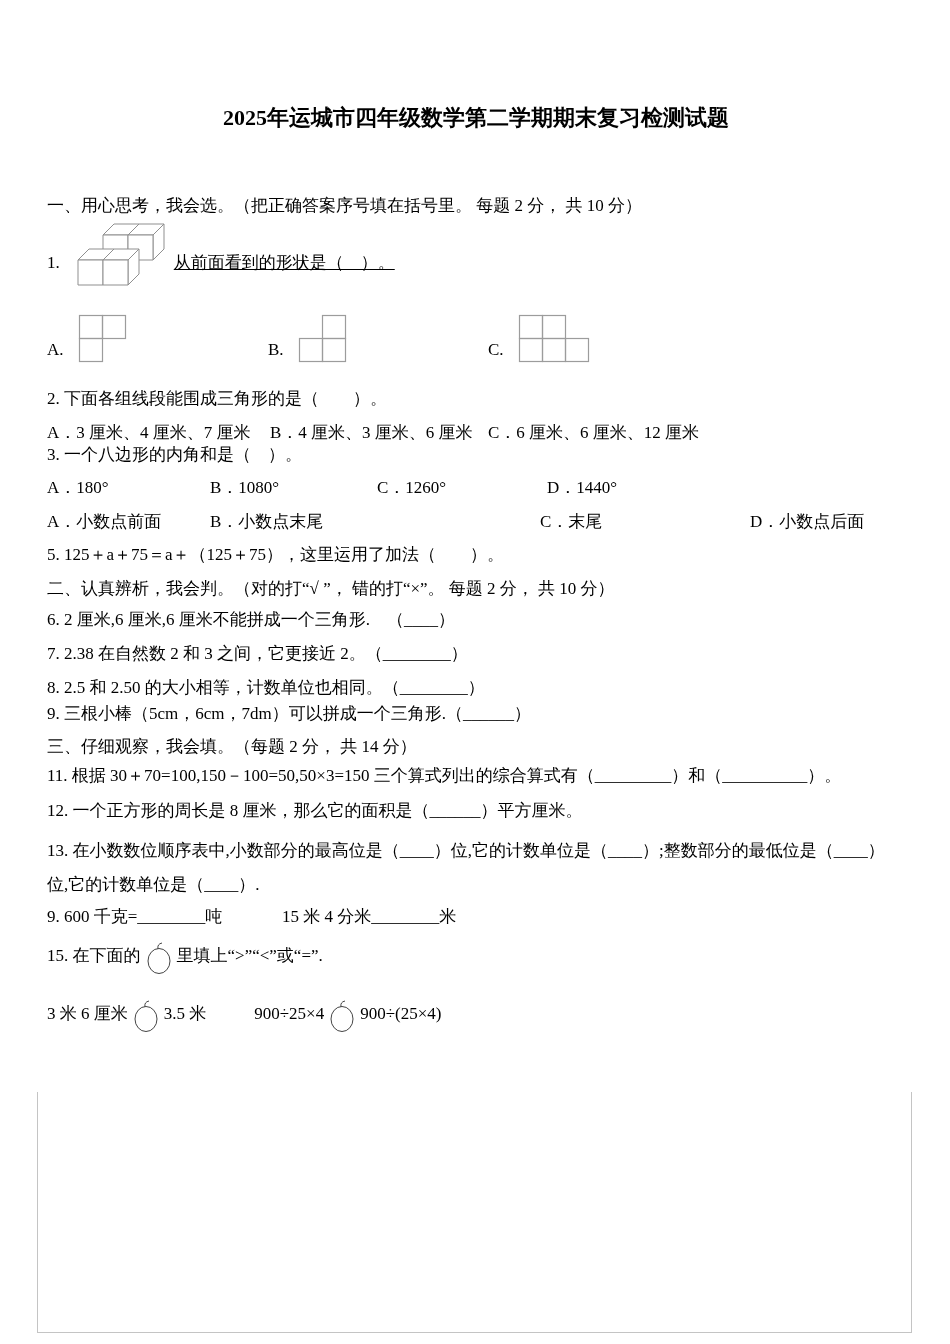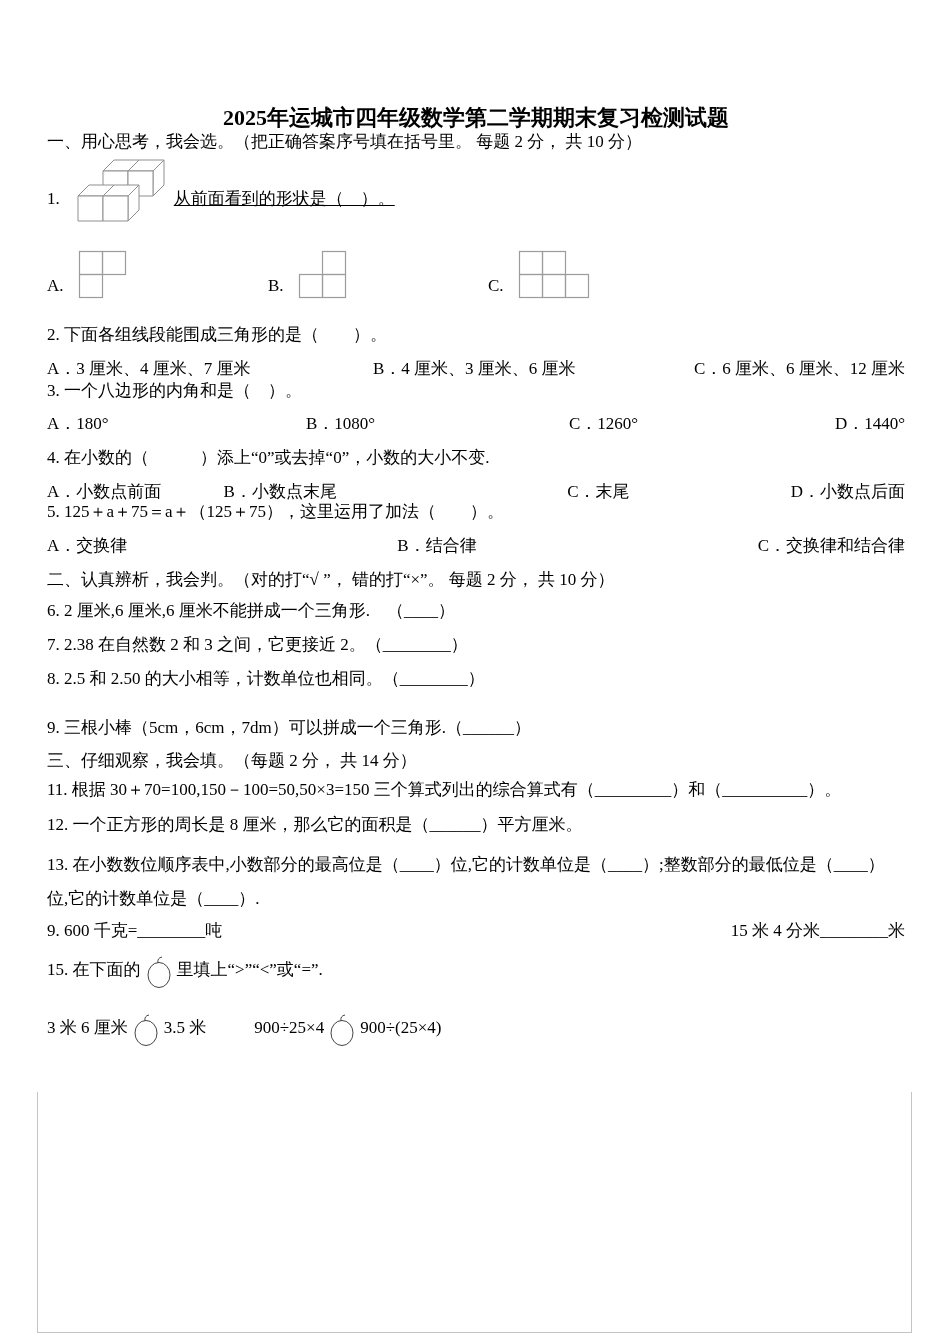--- a/index.html
+++ b/index.html
@@ -25,21 +25,21 @@
     font-size: 22px;
     font-weight: bold;
     line-height: 28px;
   }
   .line {
     font-size: 17px;
     line-height: 20px;
     margin: 0;
     white-space: normal;
   }
-  .opts-row { display: flex; justify-content: space-between; }
+  .opts-row { display: flex; }
   .opts-row span { display: inline-block; }
   .q1-row { display: flex; align-items: center; }
   .q1-row .qno { margin-right: 6px; }
   .q1-row .qtxt { margin-left: 8px; text-decoration: underline; }
   .q1-options { display: flex; align-items: flex-end; }
   .q1-opt { display: flex; align-items: flex-end; }
   .q1-opt .olabel { margin-bottom: 3px; }
   .q1-opt svg { margin-left: 14px; }
   .flexline { display: flex; align-items: center; font-size: 17px; line-height: 20px; }
   .circle-icon { margin: 0 5px; position: relative; top: 2px; }
@@ -58,21 +58,21 @@
 </head>
 <body>
 
 <div class="page">
   <div class="bottom-frame"></div>
 
   <div class="content">
 
     <div class="title">2025年运城市四年级数学第二学期期末复习检测试题</div>
 
-    <p class="line" style="">一、用心思考，我会选。（把正确答案序号填在括号里。 每题 2 分， 共 10 分）</p>
+    <p class="line" style="margin-top:64px">一、用心思考，我会选。（把正确答案序号填在括号里。 每题 2 分， 共 10 分）</p>
 
     <div class="q1-row" style="margin-top:6px">
       <span class="qno line">1.</span>
       <svg width="100" height="82" viewBox="0 0 100 82">
         <g fill="#ffffff" stroke="#8f8f8f" stroke-width="1" stroke-linejoin="round">
           <path d="M37,13 L48,2 L73,2 L62,13 Z"></path>
           <path d="M62,13 L73,2 L73,27 L62,38 Z"></path>
           <rect x="37" y="13" width="25" height="25"></rect>
           <path d="M62,13 L73,2 L98,2 L87,13 Z"></path>
           <path d="M87,13 L98,2 L98,27 L87,38 Z"></path>
@@ -131,40 +131,34 @@
     </div>
 
     <p class="line" style="margin-top:2px">3. 一个八边形的内角和是（　）。</p>
     <div class="opts-row line" style="margin-top:13px">
       <span style="width:163px">A．180°</span>
       <span style="width:167px">B．1080°</span>
       <span style="width:170px">C．1260°</span>
       <span>D．1440°</span>
     </div>
 
-    <p class="line" style="margin-top:14px">4. 在小数的（　　　）添上“0”或去掉“0”，小数的大小不变.</p>
     <div class="opts-row line" style="margin-top:14px">
       <span style="width:163px">A．小数点前面</span>
       <span style="width:330px">B．小数点末尾</span>
       <span style="width:210px">C．末尾</span>
       <span>D．小数点后面</span>
     </div>
 
-    <p class="line" style="">5. 125＋a＋75＝a＋（125＋75），这里运用了加法（　　）。</p>
-    <div class="opts-row line" style="margin-top:14px">
-      <span style="width:215px">A．交换律</span>
-      <span style="width:225px">B．结合律</span>
-      <span>C．交换律和结合律</span>
-    </div>
+    <p class="line" style="margin-top:13px">5. 125＋a＋75＝a＋（125＋75），这里运用了加法（　　）。</p>
 
     <p class="line" style="margin-top:14px">二、认真辨析，我会判。（对的打“√ ”， 错的打“×”。 每题 2 分， 共 10 分）</p>
     <p class="line" style="margin-top:11px">6. 2 厘米,6 厘米,6 厘米不能拼成一个三角形.　（____）</p>
     <p class="line" style="margin-top:14px">7. 2.38 在自然数 2 和 3 之间，它更接近 2。（________）</p>
     <p class="line" style="margin-top:14px">8. 2.5 和 2.50 的大小相等，计数单位也相同。（________）</p>
-    <p class="line" style="margin-top:29px">9. 三根小棒（5cm，6cm，7dm）可以拼成一个三角形.（______）</p>
+    <p class="line" style="margin-top:6px">9. 三根小棒（5cm，6cm，7dm）可以拼成一个三角形.（______）</p>
 
     <p class="line" style="margin-top:13px">三、仔细观察，我会填。（每题 2 分， 共 14 分）</p>
     <p class="line" style="margin-top:9px">11. 根据 30＋70=100,150－100=50,50×3=150 三个算式列出的综合算式有（_________）和（__________）。</p>
     <p class="line" style="margin-top:15px">12. 一个正方形的周长是 8 厘米，那么它的面积是（______）平方厘米。</p>
     <p class="line" style="margin-top:13px; line-height:34px">13. 在小数数位顺序表中,小数部分的最高位是（____）位,它的计数单位是（____）;整数部分的最低位是（____）位,它的计数单位是（____）.</p>
 
     <div class="opts-row line" style="margin-top:5px">
       <span style="width:235px">9. 600 千克=________吨</span>
       <span>15 米 4 分米________米</span>
     </div>

